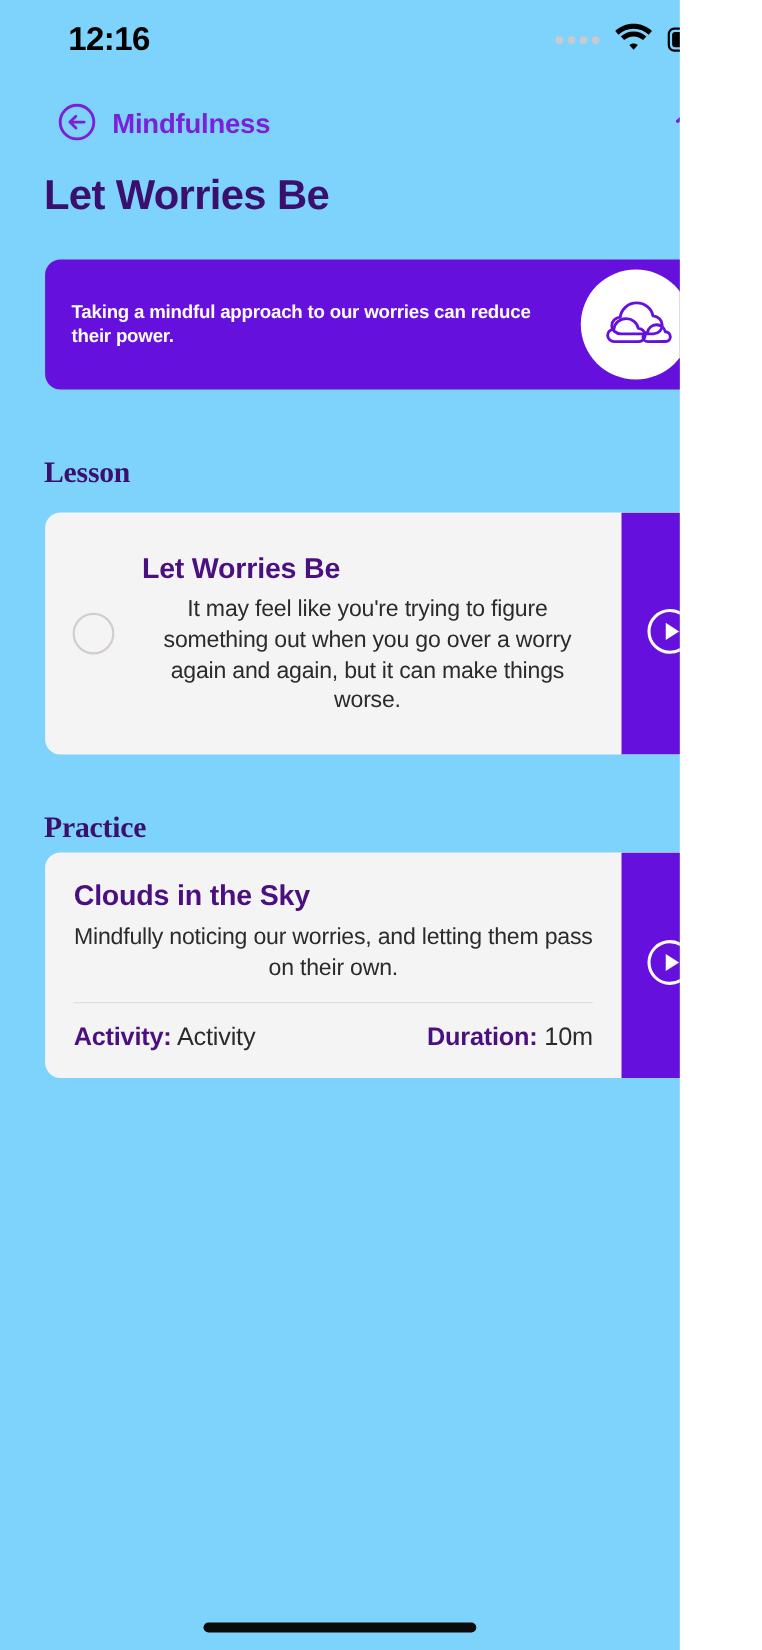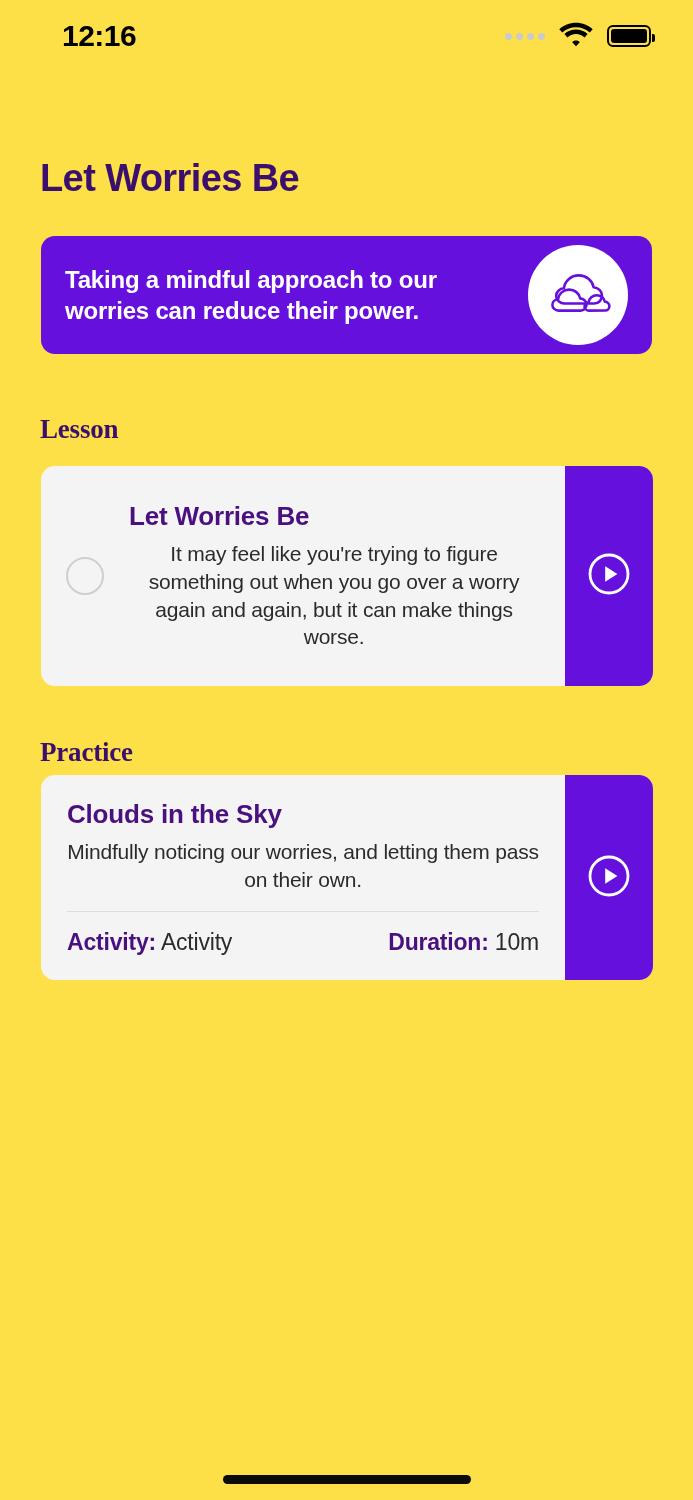--- a/index.html
+++ b/index.html
@@ -7,23 +7,23 @@
   html, body {
     width: 693px;
     height: 1500px;
     background: #ffffff;
     font-family: "Liberation Sans", sans-serif;
     -webkit-font-smoothing: antialiased;
   }
 
   .phone {
     position: relative;
-    width: 693px;
+    width: 618px;
     height: 1500px;
-    background: #fde047;
+    background: #7dd3fc;
     overflow: hidden;
   }
 
   
   .status-bar {
     position: absolute;
     top: 0; left: 0;
     width: 693px;
     height: 72px;
     display: flex;
@@ -122,21 +122,21 @@
     width: 611px;
     height: 118px;
     background: #6610dd;
     border-radius: 14px;
     display: flex;
     align-items: center;
     padding: 0 24px;
   }
   .hero-text {
     flex: 1;
-    font-size: 24px;
+    font-size: 17px;
     font-weight: 700;
     color: #ffffff;
     line-height: 1.3;
     letter-spacing: -0.2px;
     padding-right: 12px;
   }
   .hero-badge {
     width: 100px; height: 100px;
     border-radius: 50%;
     background: #ffffff;
@@ -276,20 +276,39 @@
           <path d="M17 12.1c3.3 0 6.3 1.3 8.6 3.3l3.0-3.3c-3.0-2.8-7.1-4.5-11.6-4.5S8.4 9.3 5.4 12.1l3.0 3.3c2.3-2.0 5.3-3.3 8.6-3.3z" fill="#000"></path>
           <path d="M17 18.5c1.5 0 2.9 0.6 3.9 1.5L17 24.3l-3.9-4.3c1.0-0.9 2.4-1.5 3.9-1.5z" fill="#000"></path>
         </svg>
       </span>
       <span class="battery">
           <i></i>
         </span>
     </div>
   </div>
 
+  <div class="nav-bar">
+    <div class="back-group">
+      <span>
+        <svg width="36" height="36" viewBox="0 0 36 36">
+          <circle cx="18" cy="18" r="15.3" fill="none" stroke="#7b1fd8" stroke-width="2.6"></circle>
+          <path d="M24.5 18h-12.4M17 12.6 11.6 18l5.4 5.4" fill="none" stroke="#7b1fd8" stroke-width="2.6" stroke-linecap="round" stroke-linejoin="round"></path>
+        </svg>
+      </span>
+      <span class="back-label">Mindfulness</span>
+    </div>
+    <div class="home-btn">
+      <span>
+        <svg width="40" height="40" viewBox="0 0 40 40">
+          <path d="M5 19.2 20 6.6l15 12.6" fill="none" stroke="#7b1fd8" stroke-width="3.1" stroke-linecap="round" stroke-linejoin="round"></path>
+          <path d="M8.7 16.6v15.2h7.1V23.4h8.4v8.4h7.1V16.6" fill="none" stroke="#7b1fd8" stroke-width="3.1" stroke-linecap="round" stroke-linejoin="round"></path>
+        </svg>
+      </span>
+    </div>
+  </div>
 
   <h1 class="page-title">Let Worries Be</h1>
 
   <div class="hero">
     <div class="hero-text">Taking a mindful approach to our worries can reduce their power.</div>
     <div class="hero-badge">
       <span>
         <svg width="66" height="56" viewBox="0 0 66 56">
           <g fill="none" stroke="#6610dd" stroke-width="2.6" stroke-linecap="round" stroke-linejoin="round">
             <path d="M19.5 38.5c-4.6 0-8.3-3.4-8.3-7.6 0-4.0 3.4-7.3 7.7-7.6.7-7.2 7.1-12.9 14.9-12.9 7.4 0 13.6 5.1 14.8 11.8 4.7.3 8.4 4.0 8.4 8.5 0 4.3-3.4 7.8-7.8 7.8z"></path>

